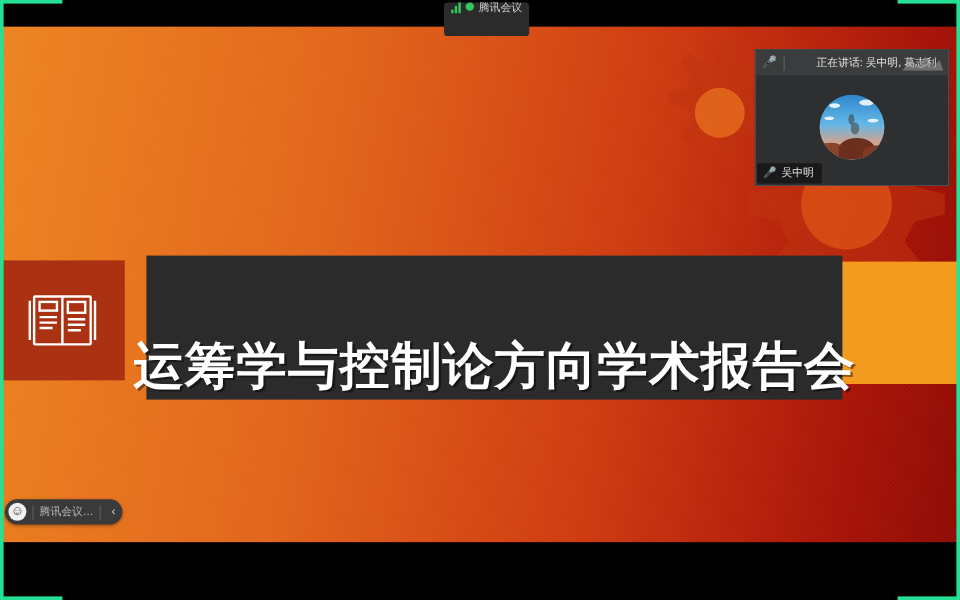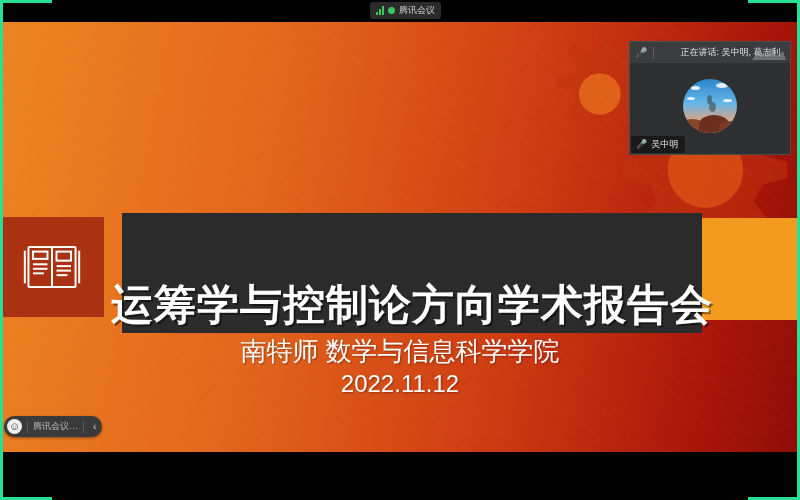--- a/index.html
+++ b/index.html
@@ -39,23 +39,22 @@
     z-index: 40;
   }
   .letterbox.top    { top: 0;    height: 22px; }
   .letterbox.bottom { bottom: 0; height: 48px; }
 
   
   #meeting-pill {
     position: absolute;
     top: 2px;
     left: 370px;
-    height: 17px;
-    display: flex;
-    align-items: center;
+    height: 28px;
+    display: flex;
     gap: 4px;
     padding: 0 6px;
     background: #2b2b2b;
     border-radius: 3px;
     z-index: 50;
   }
   .signal-icon {
     display: inline-flex;
     align-items: flex-end;
     gap: 1px;
@@ -345,24 +344,20 @@
           <line x1="2" y1="14" x2="2" y2="50"></line>
           <line x1="62" y1="14" x2="62" y2="50"></line>
         </svg>
       </span>
     </div>
 
     <div id="title-band">
       <div id="main-title">运筹学与控制论方向学术报告会</div>
     </div>
 
-    <div id="subtitle-block">
-      <div id="subtitle-org">南特师 数学与信息科学学院</div>
-      <div id="subtitle-date">2022.11.12</div>
-    </div>
 
     <div id="chat-bar">
       <span id="chat-emoji">☺</span>
       <span id="chat-divider"></span>
       <span id="chat-placeholder">腾讯会议…</span>
       <span id="chat-divider2"></span>
       <span id="chat-collapse">‹</span>
     </div>
 
   </div>

